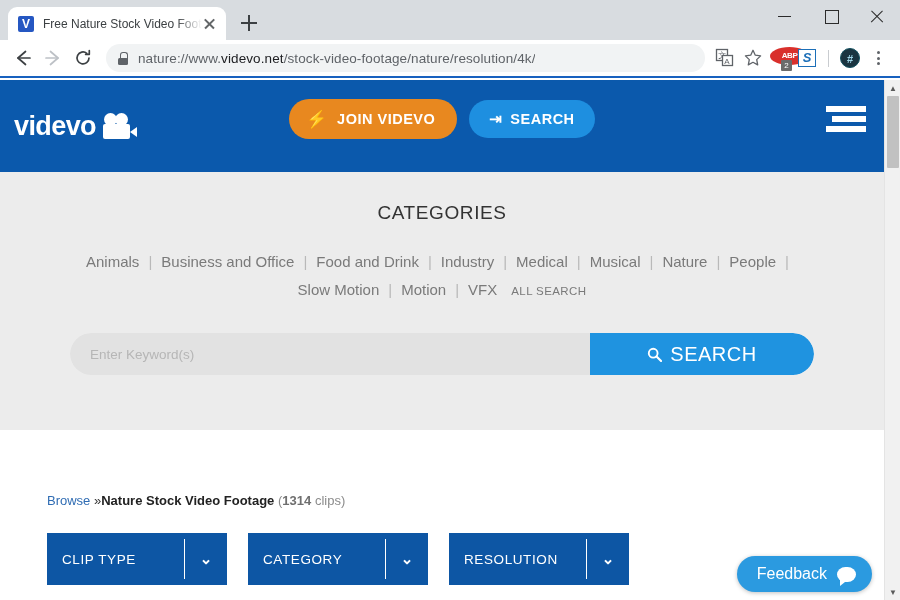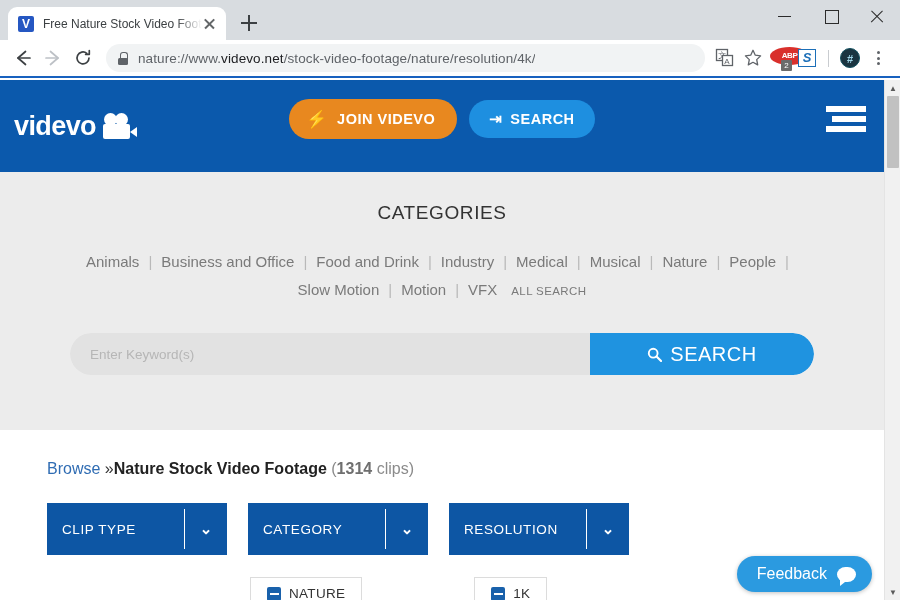--- a/index.html
+++ b/index.html
@@ -219,21 +219,21 @@
   .search-btn {
     width: 224px; background: #1f93e0; border: none; color: #fff;
     font-size: 20px; letter-spacing: .5px; display: flex;
     align-items: center; justify-content: center; gap: 8px;
     border-radius: 0 21px 21px 0;
     font-family: "Liberation Sans", sans-serif;
   }
 
   
   .results { padding: 30px 0 0 47px; background: #fff; }
-  .breadcrumb { font-size: 16px; color: #333; }
+  .breadcrumb { font-size: 13px; color: #333; margin-top: 33px; }
   .breadcrumb .crumb-link { color: #2f6cb3; text-decoration: none; }
   .breadcrumb .sep { color: #333; }
   .breadcrumb .current { font-weight: bold; color: #222; }
   .breadcrumb .count { color: #8b8b8b; font-weight: normal; }
   .breadcrumb .count b { color: #6f6f6f; }
 
   .filters-row { display: flex; gap: 21px; margin-top: 25px; }
   .dd {
     width: 180px; height: 52px; background: #0d56a4; color: #fff;
     display: flex; align-items: center; position: relative;

